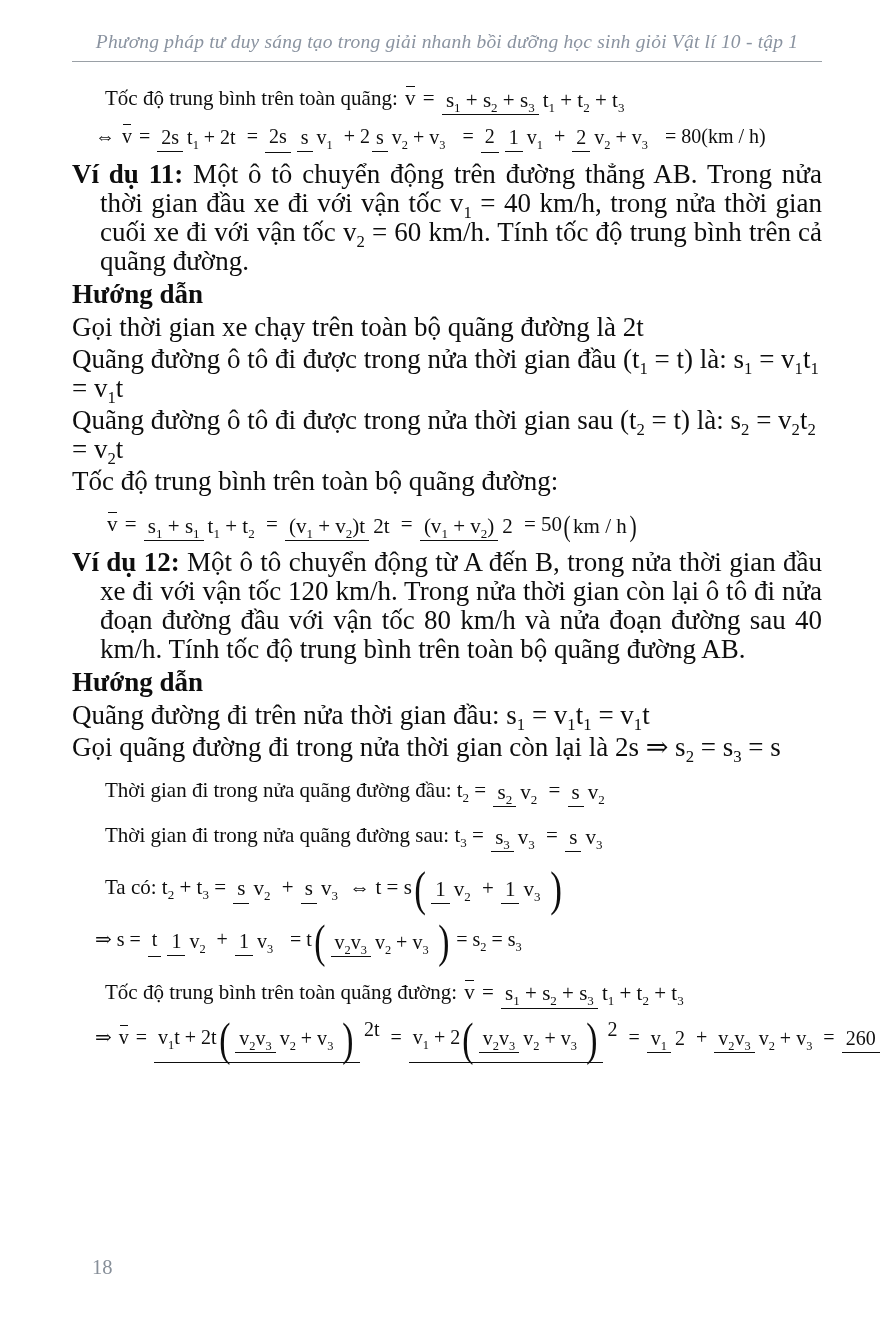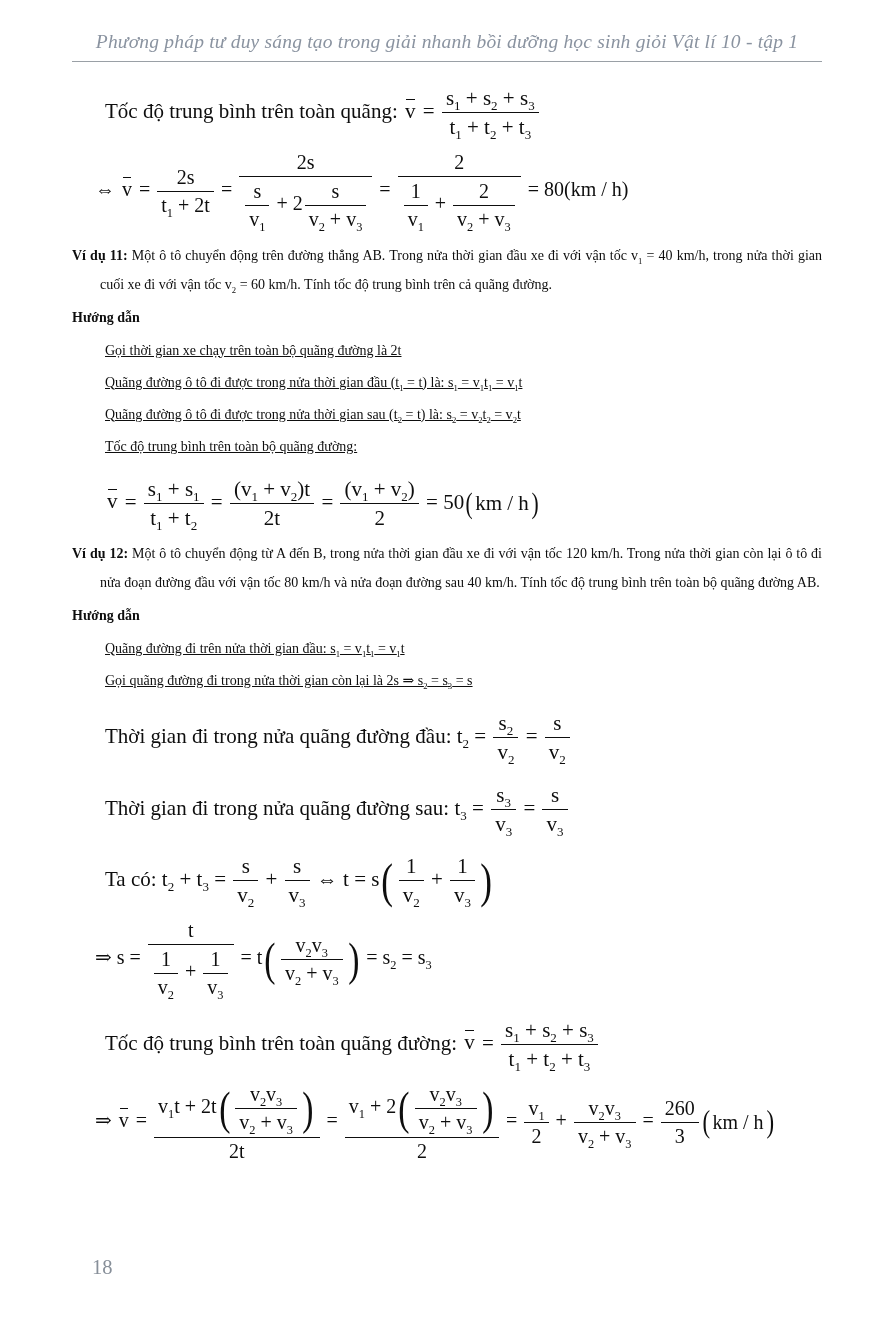--- a/index.html
+++ b/index.html
@@ -11,30 +11,30 @@
   html,body{margin:0;padding:0;background:#ffffff;}
   body{width:884px;height:1341px;overflow:hidden;
        font-family:"Liberation Serif","DejaVu Serif",serif;color:var(--text-color);}
   .page{position:relative;width:884px;height:1311px;box-sizing:border-box;
         padding:30px 62px 0 72px;background:#fff;}
   
   .hdr{font-style:italic;color:var(--header-color);font-size:19.5px;line-height:24px;
        text-align:center;padding-bottom:7px;border-bottom:1.4px solid var(--rule-color);
        margin-bottom:22px;letter-spacing:.2px;}
   
-  .blk{font-size:14px;line-height:29px;margin:3px 0;}
-  .t  {margin-left:33px;text-decoration:underline;}
+  .blk{font-size:27px;line-height:29px;margin:3px 0;}
+  .t  {}
   .ex {padding-left:28px;text-indent:-28px;text-align:justify;margin:2px 0;}
   .hd {text-align:left;font-weight:bold;margin:4px 0;}
   .m  {margin-left:33px;white-space:nowrap;font-size:21px;margin-top:14px;margin-bottom:7px;}
   .m2 {margin-left:23px;white-space:nowrap;font-size:20px;margin-top:7px;margin-bottom:7px;}
   .bold{font-weight:bold;}
   sub.msub{font-size:.62em;line-height:0;letter-spacing:0;}
   
-  .frac{display:inline-flex;flex-direction:column;vertical-align:middle;
+  .frac{display:inline-flex;flex-direction:row;vertical-align:middle;
         margin:0 2px;text-align:center;}
   .num,.den{display:block;padding:1px 4px;white-space:nowrap;line-height:1.25;}
   .num{border-bottom:1.4px solid currentColor;}
   
   .ov{position:relative;display:inline-block;padding:0 2px;}
   .ov::before{content:"";position:absolute;top:2px;left:3px;right:3px;
               border-top:1.4px solid currentColor;}
   
   .pg{display:inline-flex;align-items:center;vertical-align:middle;}
   .bp{display:block;line-height:.95;transform:scaleX(.72);font-weight:400;}

